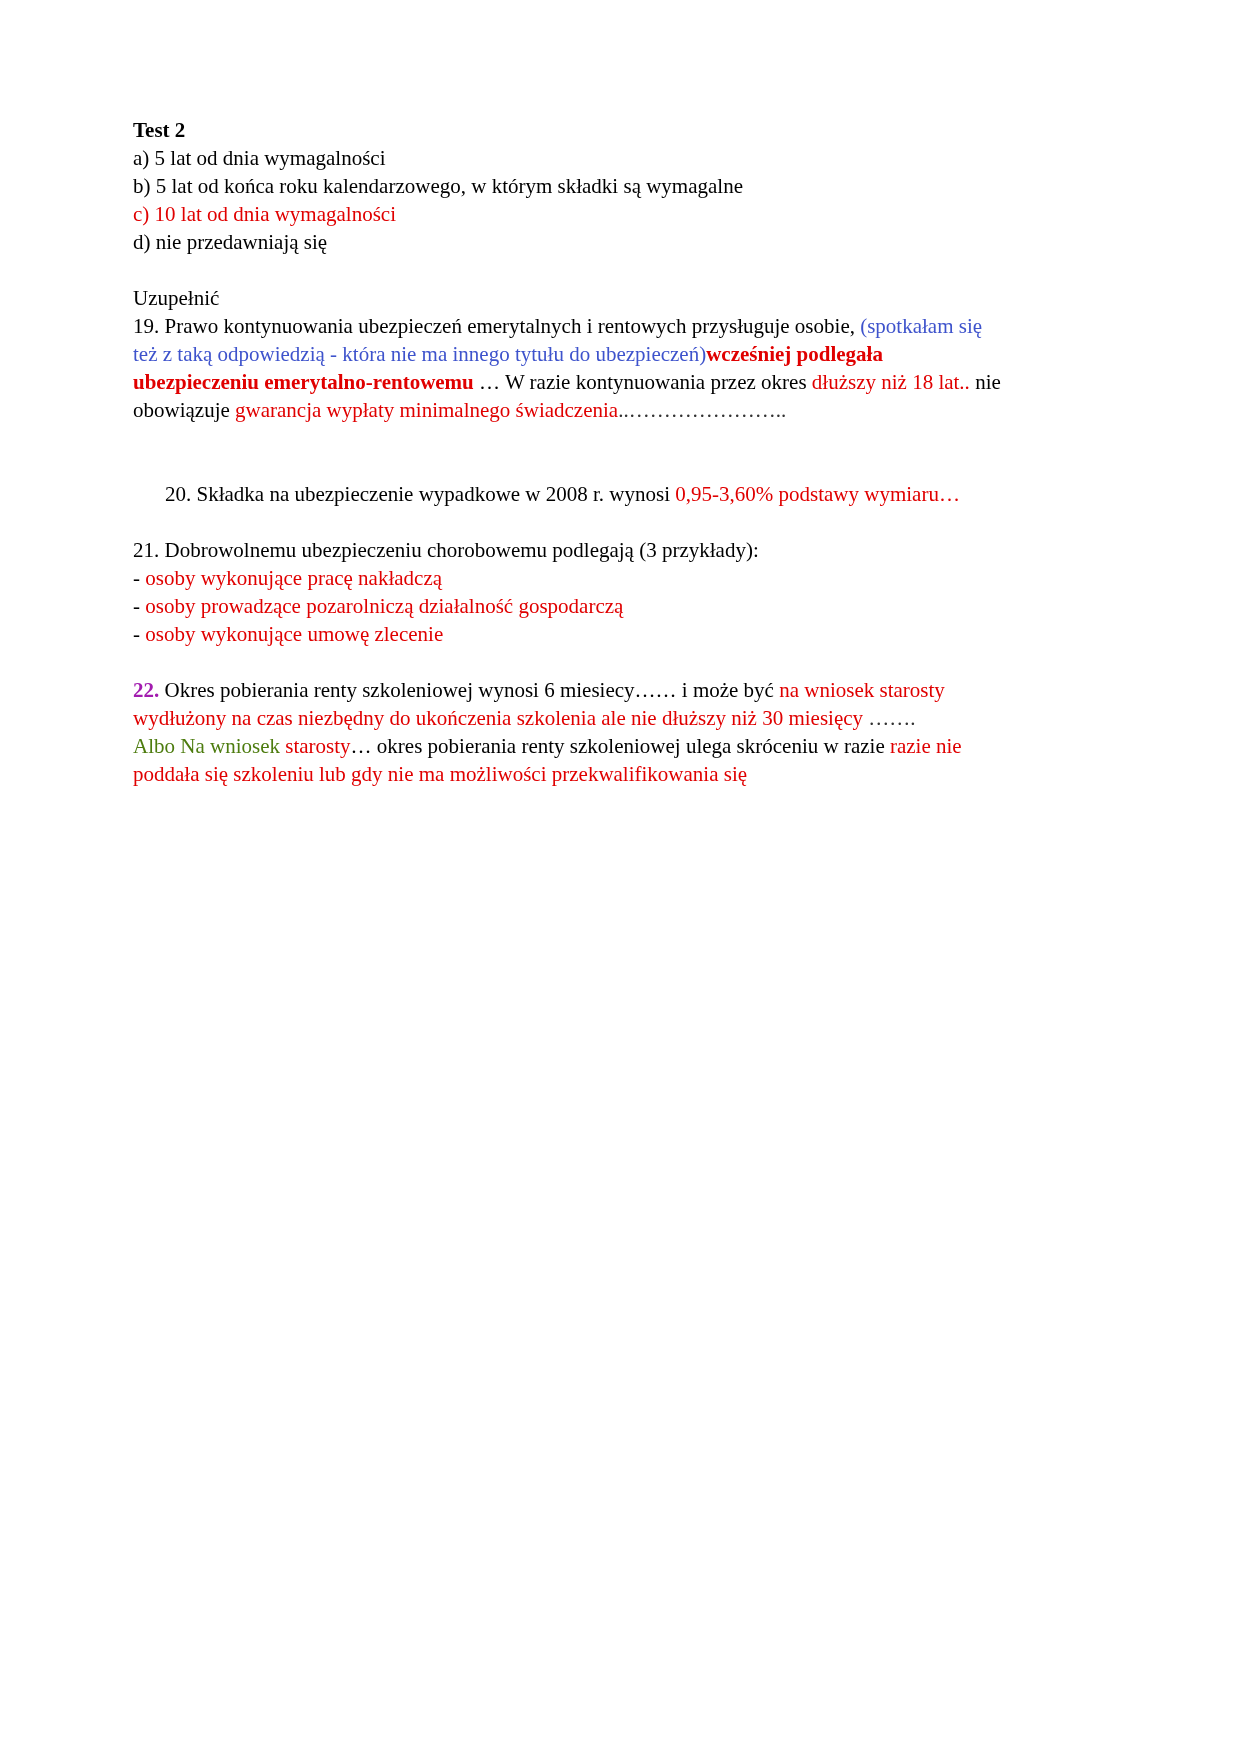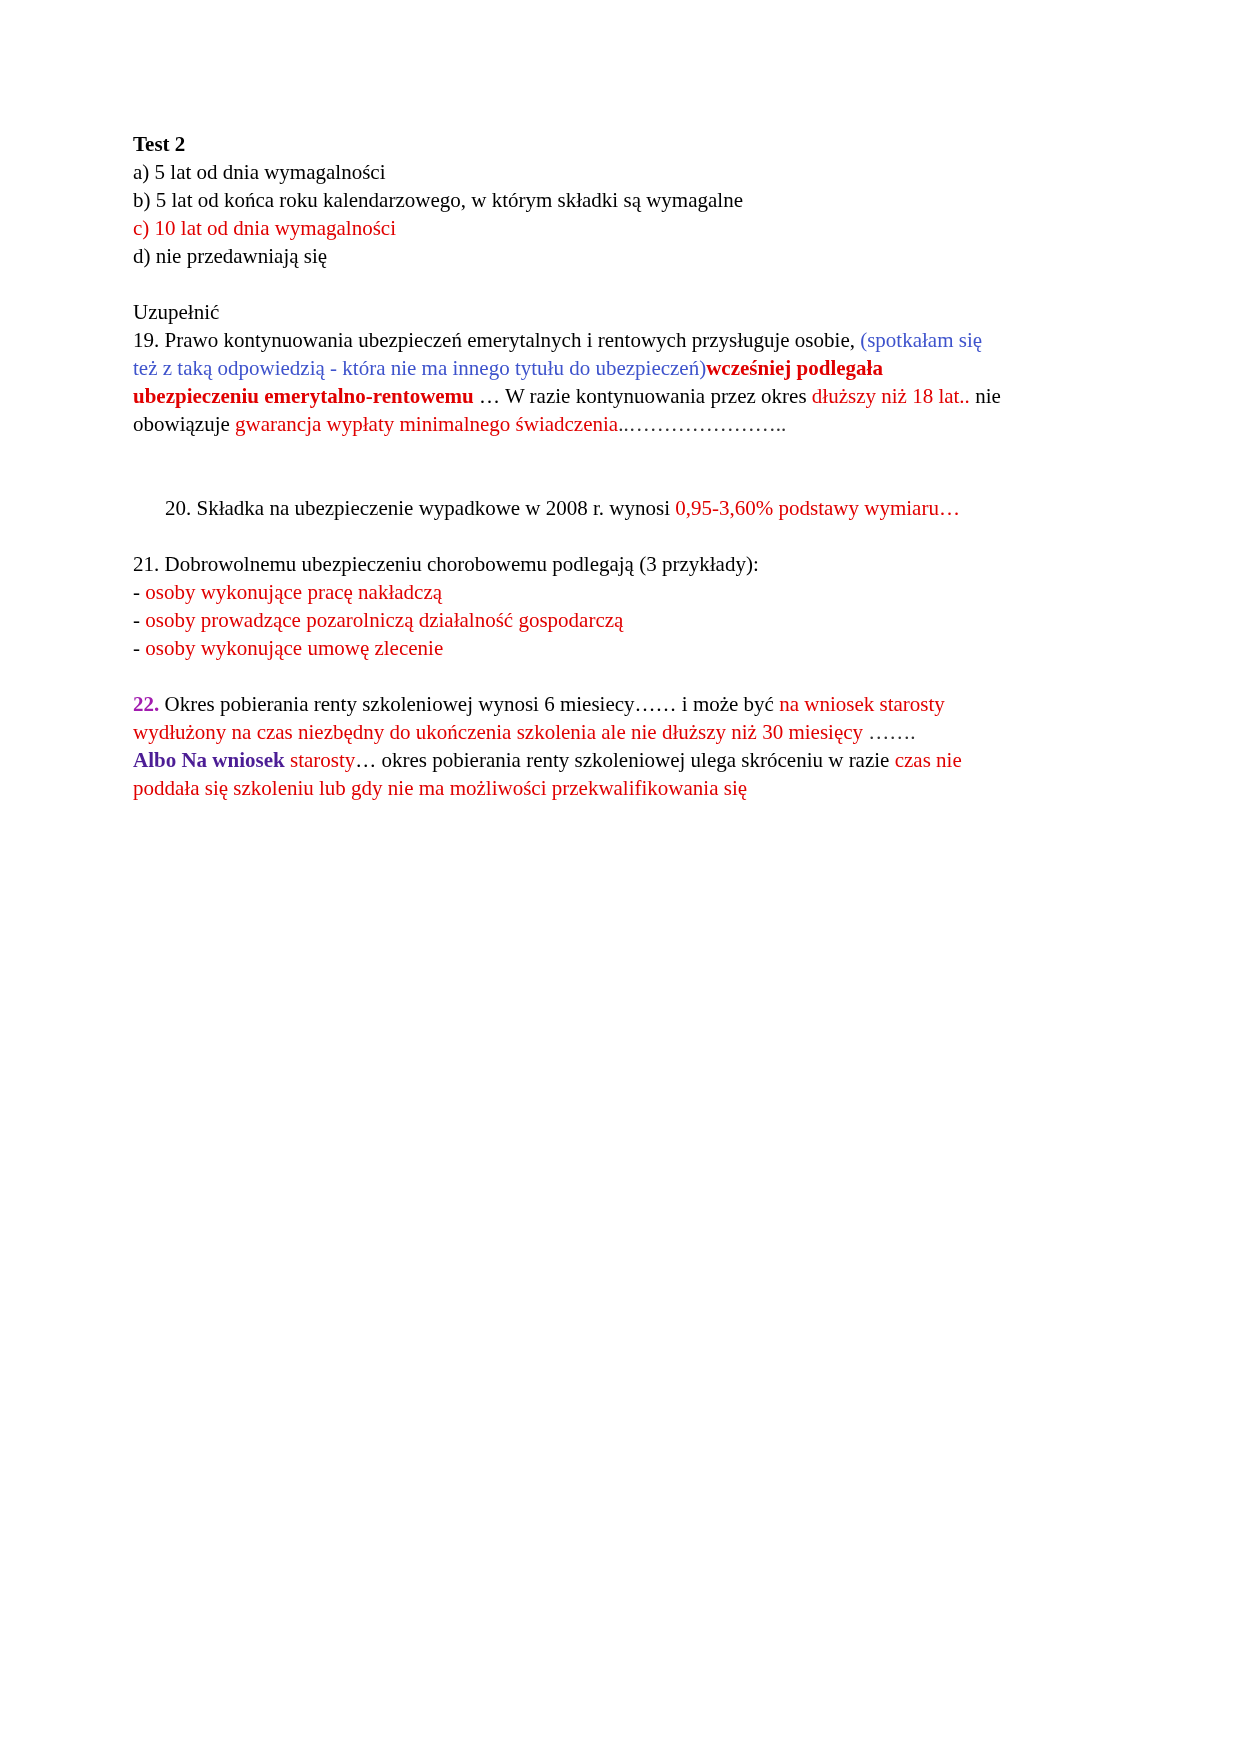--- a/index.html
+++ b/index.html
@@ -13,21 +13,21 @@
     height: 1754px;
     background: #ffffff;
     overflow: hidden;
     font-family: "Liberation Serif", "DejaVu Serif", serif;
     font-size: 21px;
     color: #000000;
   }
   .doc-body {
     position: absolute;
     left: 133px;
-    top: 130px;
+    top: 116px;
     width: 980px;
   }
   .line {
     min-height: 28px;
     line-height: 28px;
     white-space: pre-wrap;
   }
   .line span {
     white-space: pre-wrap;
   }
@@ -52,16 +52,16 @@
       <div class="line"></div>
       <div class="line"><span style="color: rgb(0, 0, 0); margin-left: 32px;">20. Składka na ubezpieczenie wypadkowe w 2008 r. wynosi </span><span style="color: rgb(224, 0, 0);">0,95-3,60% podstawy wymiaru…</span></div>
       <div class="line"></div>
       <div class="line"><span style="color: rgb(0, 0, 0);">21. Dobrowolnemu ubezpieczeniu chorobowemu podlegają (3 przykłady):</span></div>
       <div class="line"><span style="color: rgb(0, 0, 0);">- </span><span style="color: rgb(224, 0, 0);">osoby wykonujące pracę nakładczą</span></div>
       <div class="line"><span style="color: rgb(0, 0, 0);">- </span><span style="color: rgb(224, 0, 0);">osoby prowadzące pozarolniczą działalność gospodarczą</span></div>
       <div class="line"><span style="color: rgb(0, 0, 0);">- </span><span style="color: rgb(224, 0, 0);">osoby wykonujące umowę zlecenie</span></div>
       <div class="line"></div>
       <div class="line"><span style="color: #a21caf; font-weight: bold;">22.</span><span style="color: rgb(0, 0, 0);"> Okres pobierania renty szkoleniowej wynosi </span><span style="color: #000000; font-family: Liberation Serif, serif;">6 miesiecy</span><span style="color: rgb(0, 0, 0);">…… i może być </span><span style="color: rgb(224, 0, 0);">na wniosek starosty</span></div>
       <div class="line"><span style="color: rgb(224, 0, 0);">wydłużony na czas niezbędny do ukończenia szkolenia ale nie dłuższy niż 30 miesięcy </span><span style="color: rgb(51, 51, 51);">…….</span></div>
-      <div class="line"><span style="color: #4c1d95; font-weight: bold;">Albo Na wniosek </span><span style="color: rgb(224, 0, 0);">starosty</span><span style="color: rgb(0, 0, 0);">… okres pobierania renty szkoleniowej ulega skróceniu w razie </span><span style="color: rgb(224, 0, 0);">czas nie</span></div>
+      <div class="line"><span style="color: #4d7c0f; font-weight: normal;">Albo Na wniosek </span><span style="color: rgb(224, 0, 0);">starosty</span><span style="color: rgb(0, 0, 0);">… okres pobierania renty szkoleniowej ulega skróceniu w razie </span><span style="color: rgb(224, 0, 0);">razie nie</span></div>
       <div class="line"><span style="color: rgb(224, 0, 0);">poddała się szkoleniu lub gdy nie ma możliwości przekwalifikowania się</span></div>
     </div>
 </div>
 
 </body></html>

